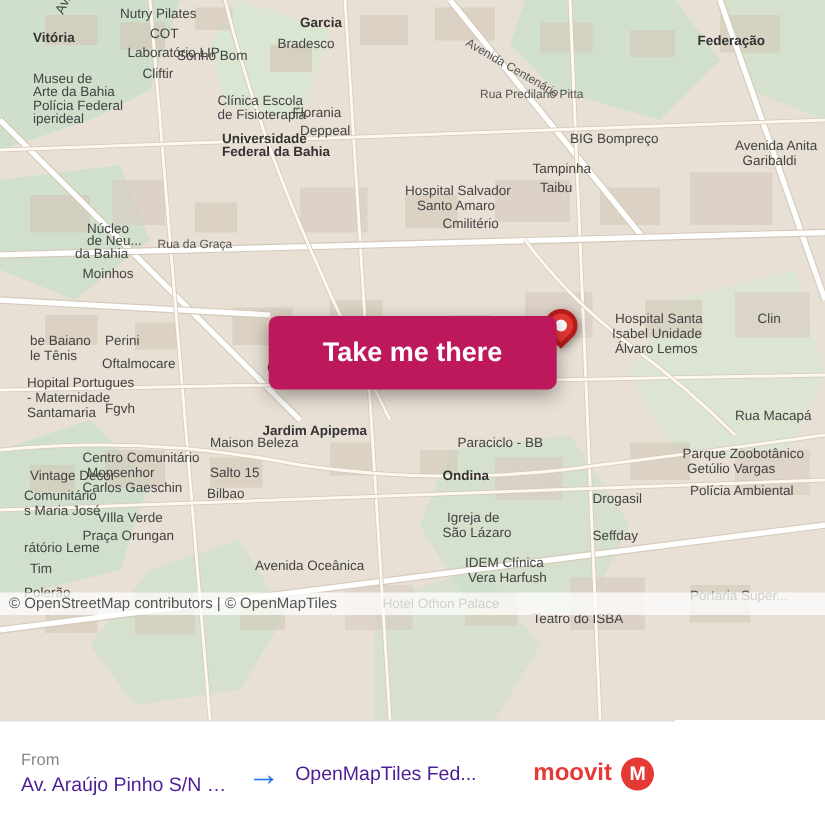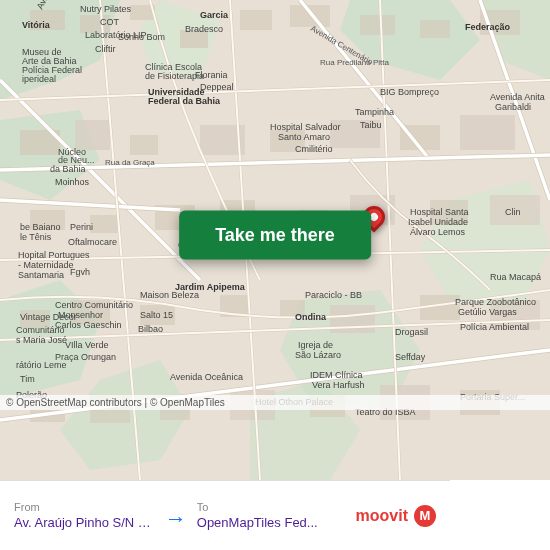--- a/index.html
+++ b/index.html
@@ -16,21 +16,21 @@
     #map-svg {
       width: 100%;
       height: 100%;
     }
 
     #take-me-there-btn {
       position: absolute;
       top: 50%;
       left: 50%;
       transform: translate(-50%, -60%);
-      background-color: #15803d;
+      background-color: #be185d;
       color: white;
       border: none;
       border-radius: 6px;
       padding: 14px 36px;
       font-size: 18px;
       font-weight: bold;
       cursor: pointer;
       box-shadow: 0 4px 12px rgba(0,0,0,0.35);
       white-space: nowrap;
     }
@@ -400,21 +400,20 @@
 
 <div id="bottom-bar">
   <div class="route-endpoint">
     <span class="route-label">From</span>
     <span class="route-value">Av. Araújo Pinho S/N - Graça ...</span>
   </div>
 
   <span class="route-arrow">→</span>
 
   <div class="route-endpoint">
-    <span class="route-label">To</span>
     <span class="route-value">OpenMapTiles Fed...</span>
   </div>
 
   <div class="moovit-logo">
     <span class="moovit-logo-text">moovit</span>
     <div class="moovit-logo-icon">
       <span class="moovit-logo-m">M</span>
     </div>
   </div>
 </div>

